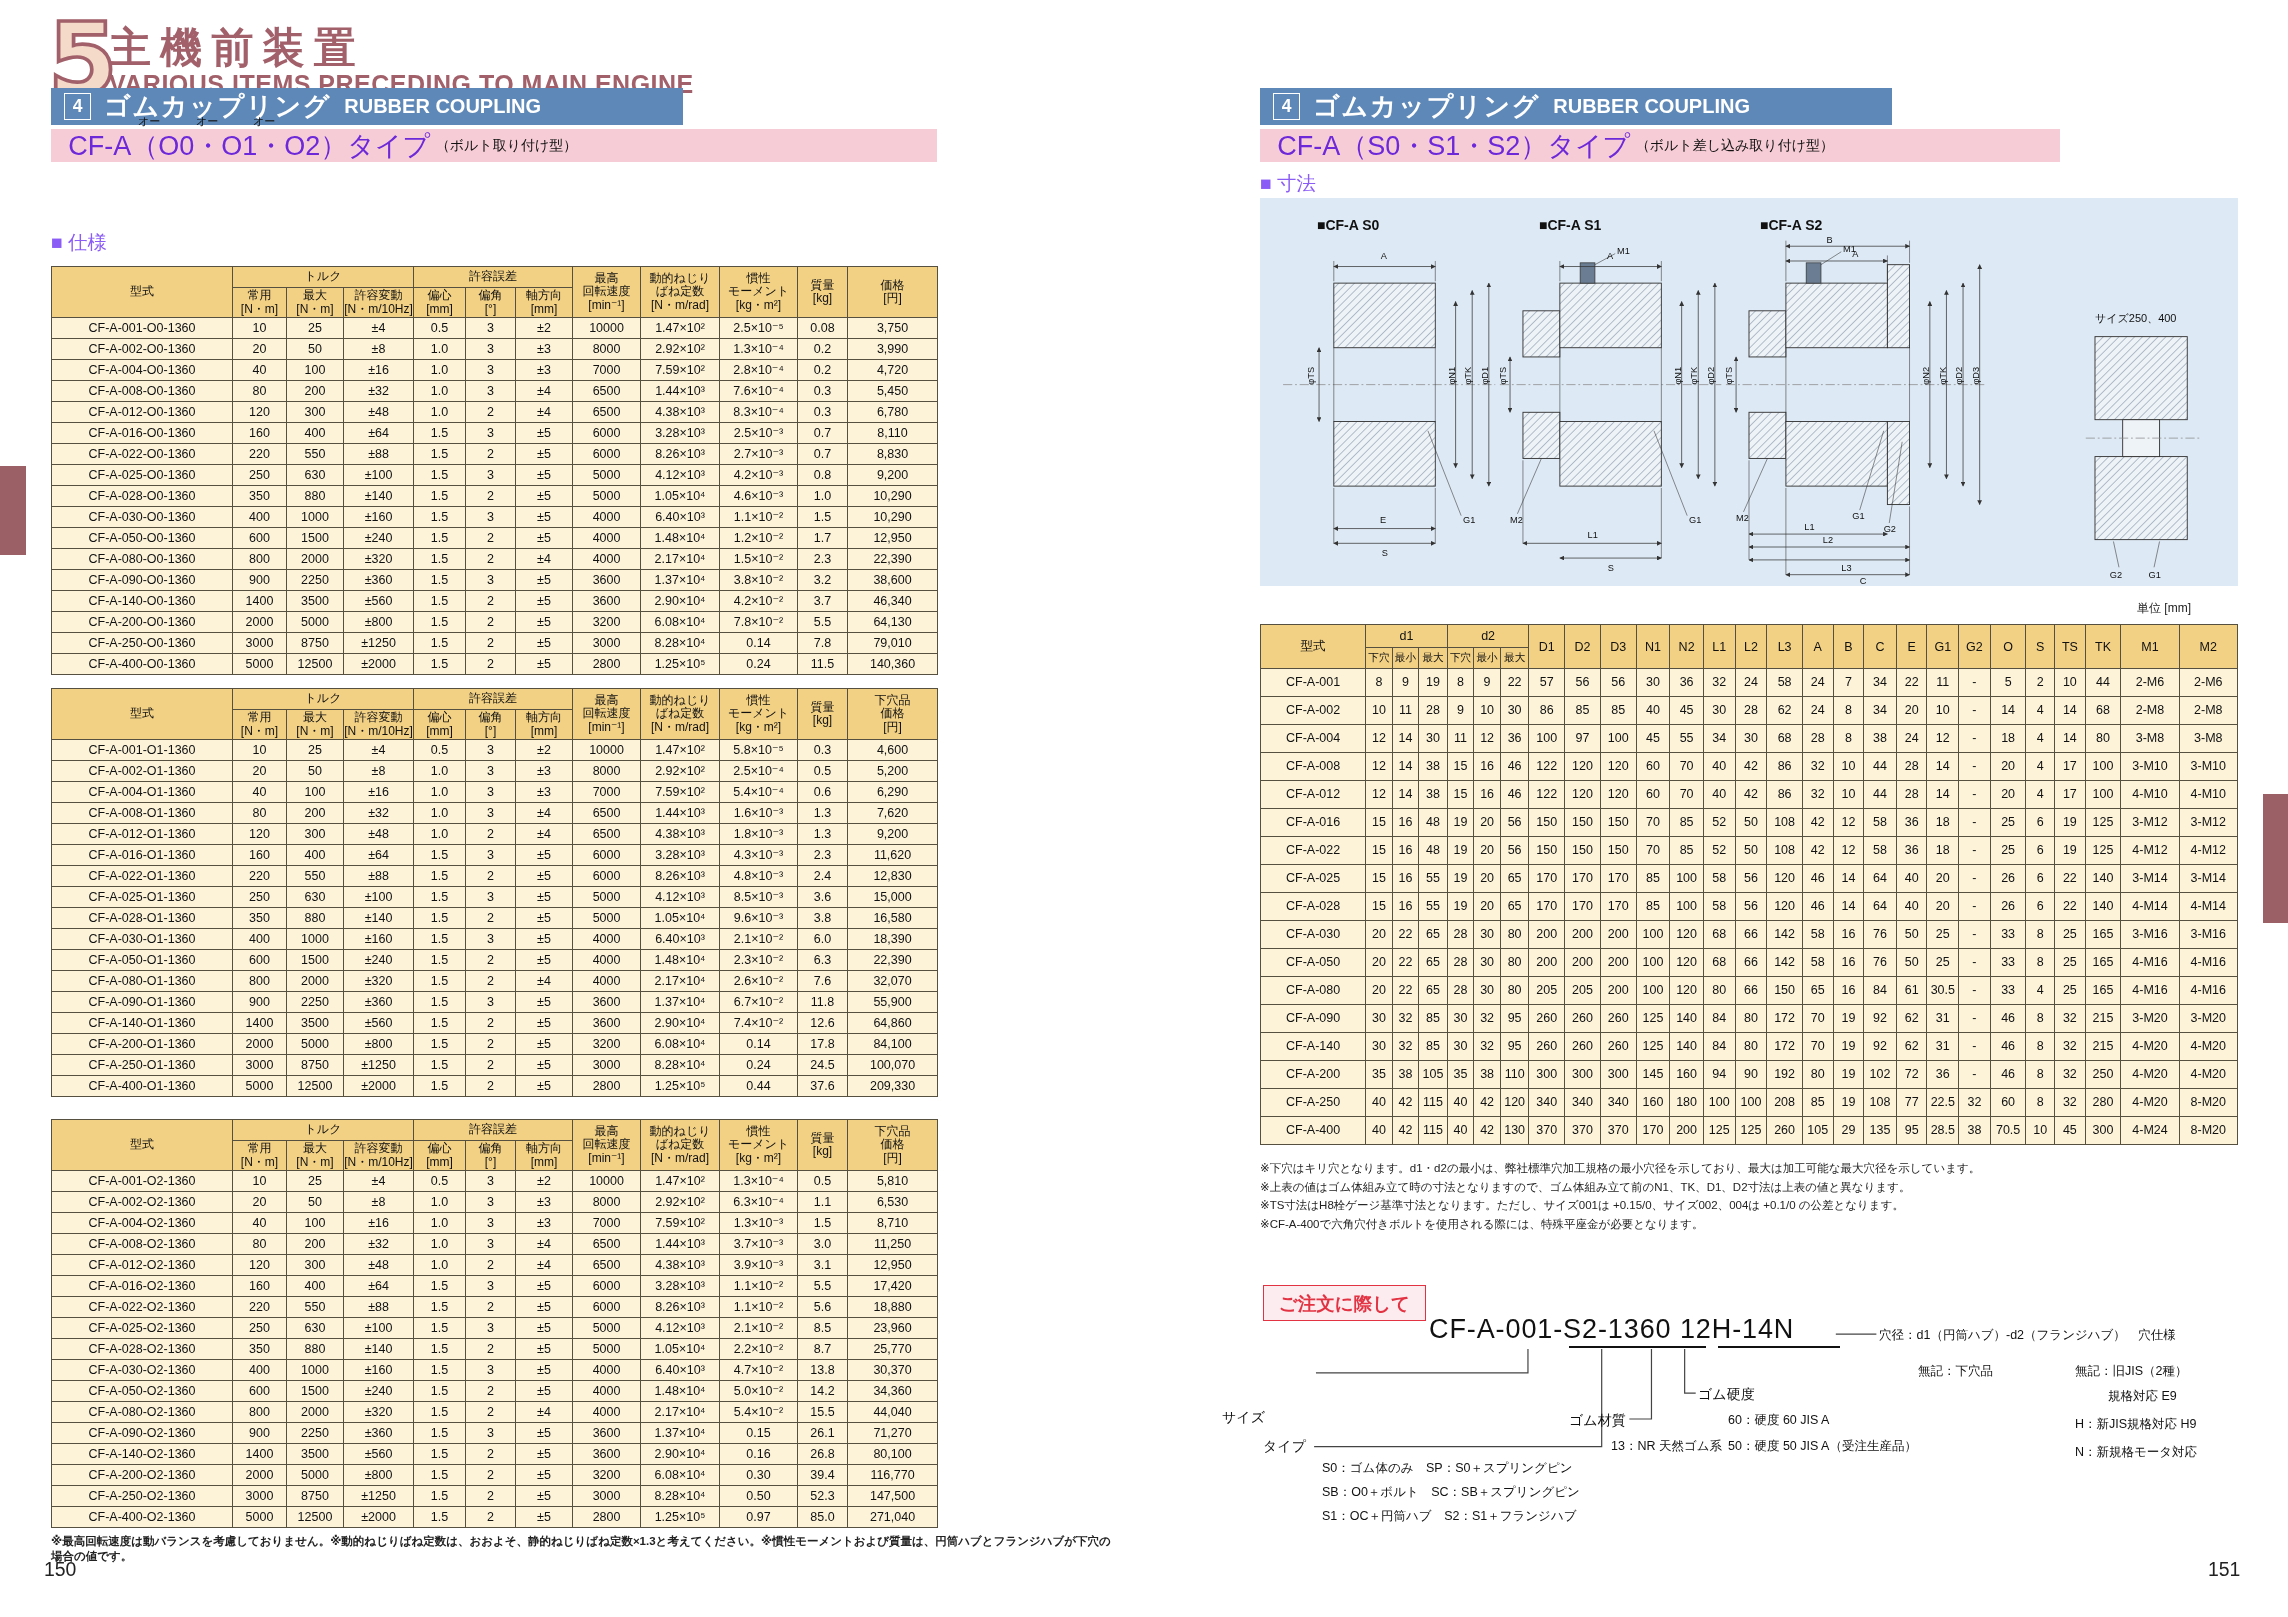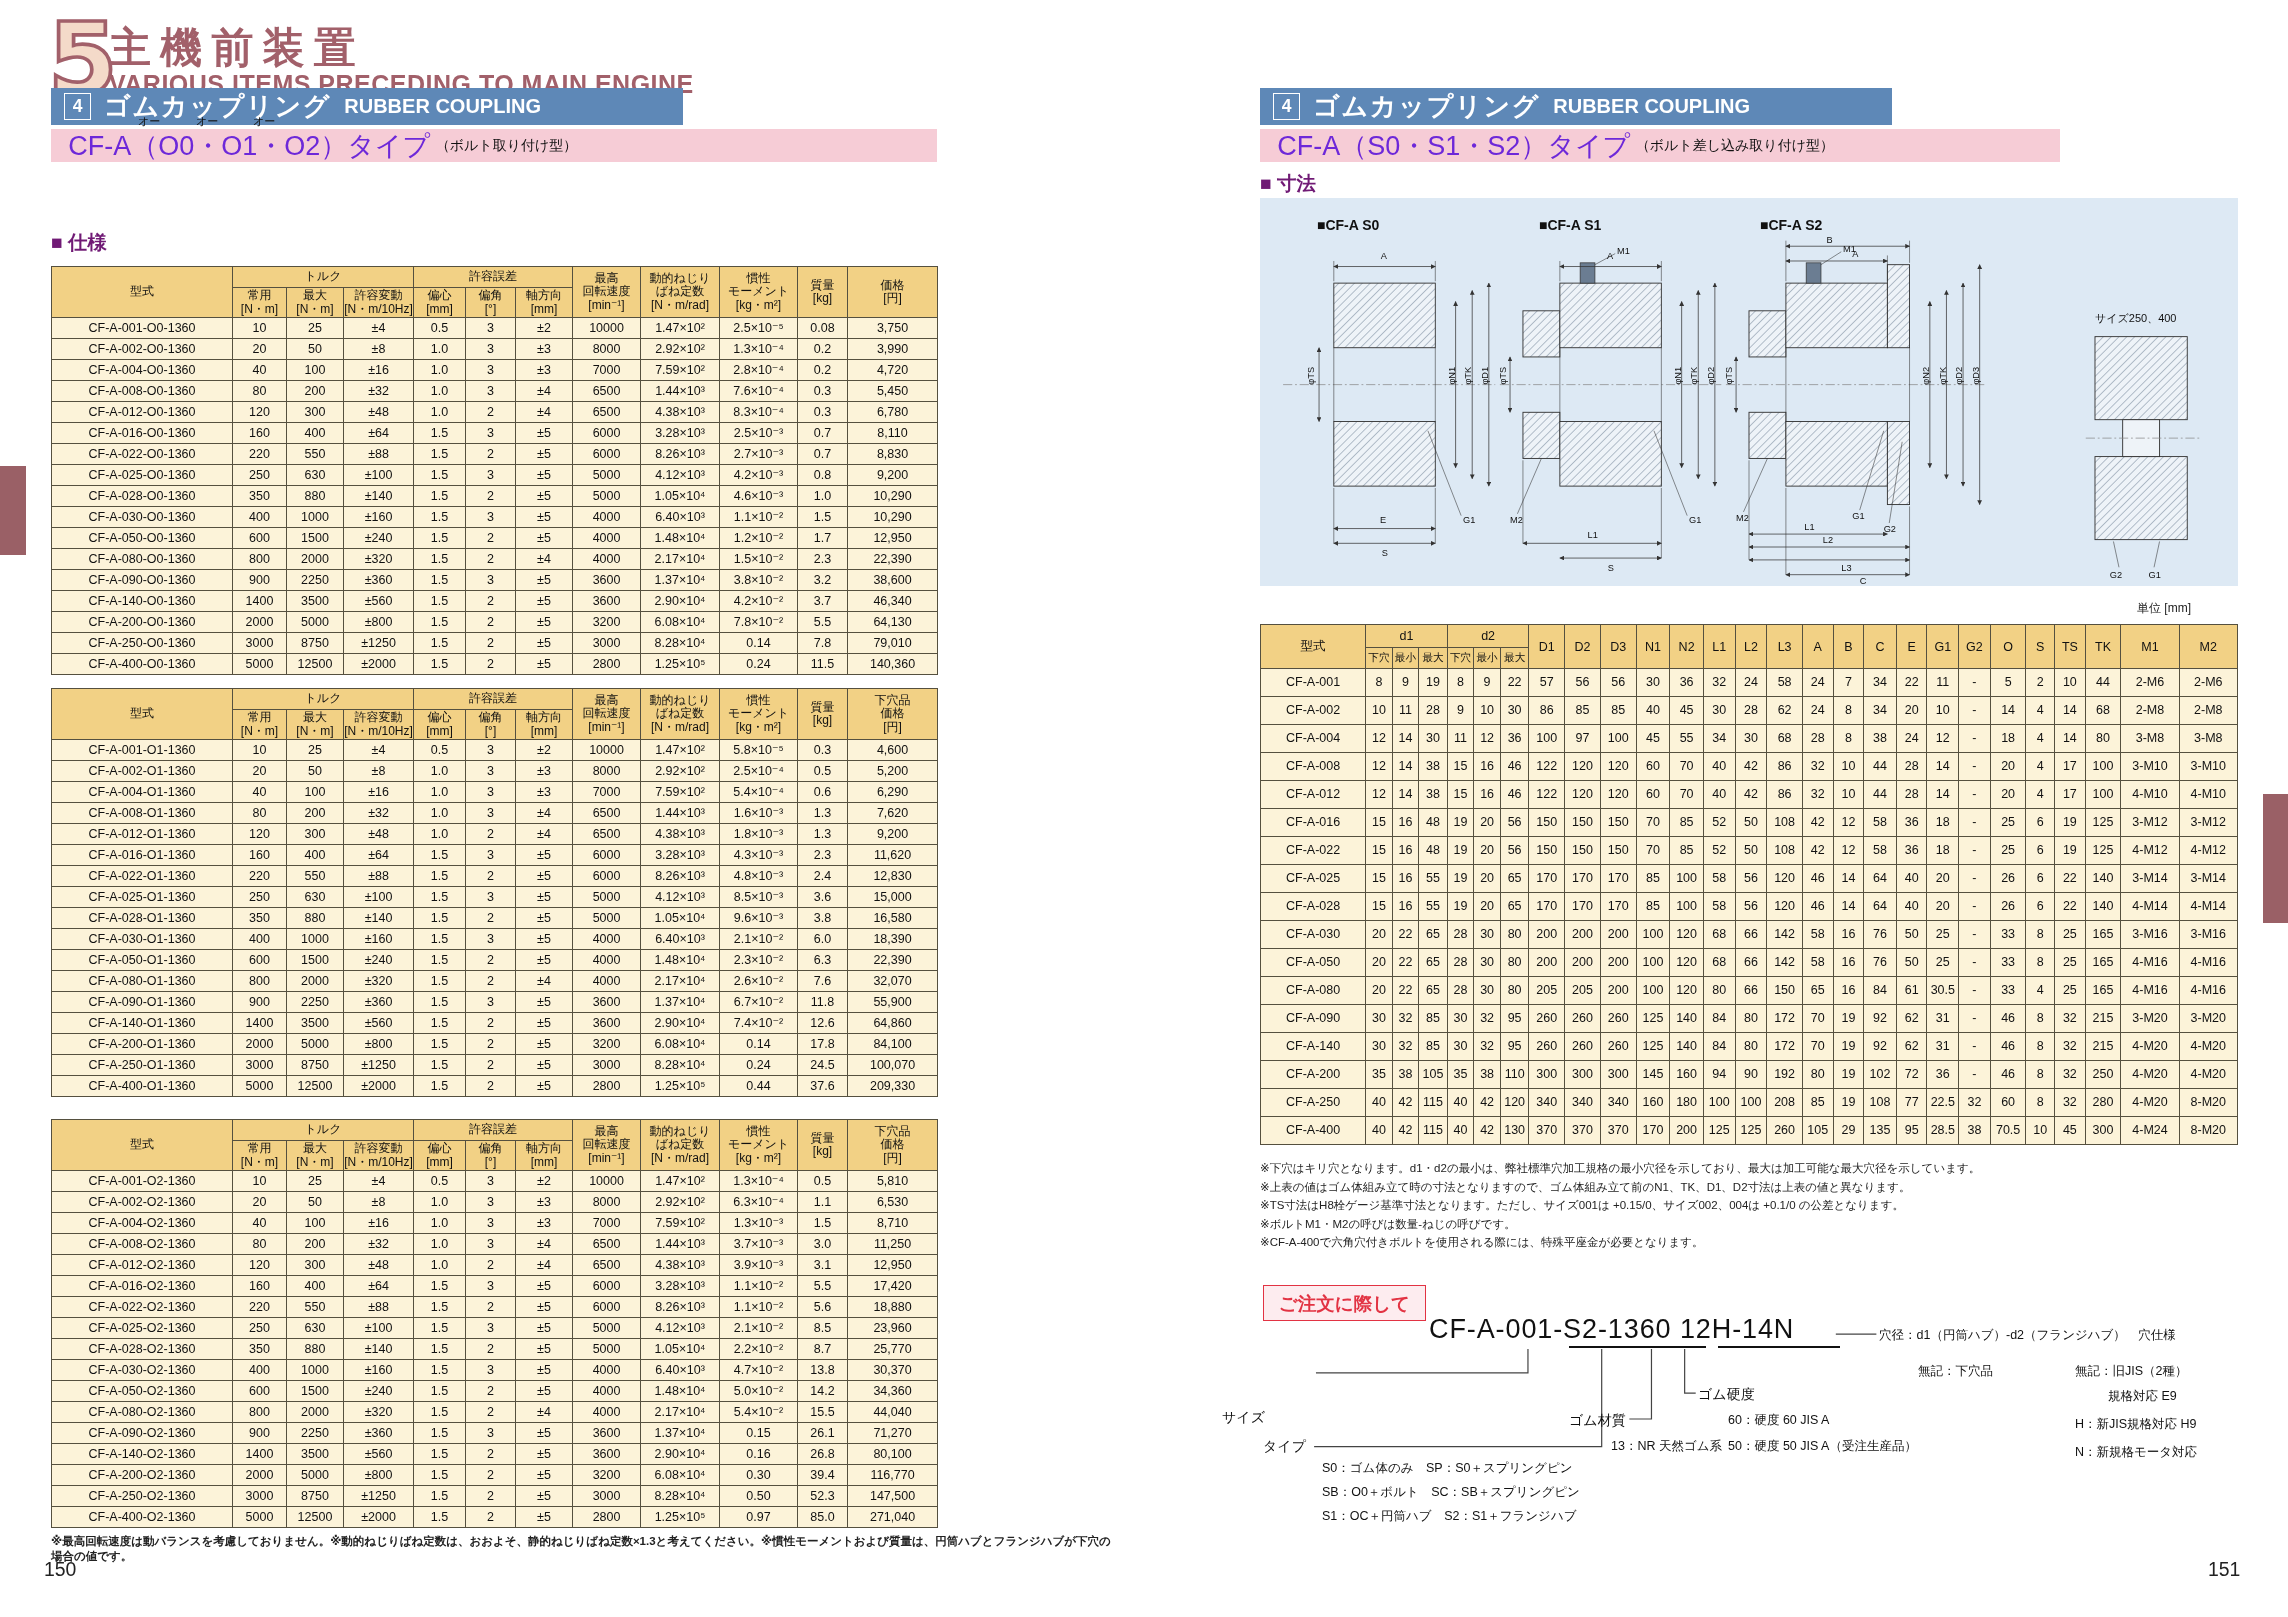--- a/index.html
+++ b/index.html
@@ -21,21 +21,21 @@
   .banner .jp{font-size:26px;font-weight:bold;letter-spacing:1.8px;}
   .banner .en{font-size:20px;font-weight:bold;}
 
   
   .typestrip{background:#f6ccd6;height:33px;display:flex;align-items:center;
              padding-left:9.2px;box-sizing:border-box;}
   .typestrip .main{font-size:27px;color:#6d28d9;margin-left:8px;}
   .typestrip .note{font-size:14px;margin-left:5.5px;color:#111;}
   .ruby{font-size:11px;color:#111;}
 
-  .seclabel{font-size:19.4px;font-weight:bold;color:#701a75;}
+  .seclabel{font-size:19.4px;font-weight:normal;color:#8b5cf6;}
 
   
   table.spec{width:886px;border-collapse:collapse;table-layout:fixed;border:1.8px solid #55503f;}
   table.spec th,table.spec td{border:0.9px solid #55503f;text-align:center;vertical-align:middle;
        white-space:pre-line;overflow:hidden;}
   table.spec thead th{background:#f2d185;font-weight:normal;font-size:12px;line-height:1.12;padding:0.9px 0;}
   table.spec thead tr.grp th{height:18.5px;}
   table.spec tbody td{background:#fcf3d9;font-size:12.5px;height:20px;padding:0;line-height:1;}
 
   .footnote{font-size:11.5px;color:#222;font-weight:bold;}
@@ -1718,21 +1718,20 @@
           <td>8-M20</td>
         </tr>
       </tbody>
   </table>
 </div>
 
 <div class="abs" style="left:1260px;top:1159px;width:1006px;">
   <div class="note-line">※下穴はキリ穴となります。d1・d2の最小は、弊社標準穴加工規格の最小穴径を示しており、最大は加工可能な最大穴径を示しています。</div>
   <div class="note-line">※上表の値はゴム体組み立て時の寸法となりますので、ゴム体組み立て前のN1、TK、D1、D2寸法は上表の値と異なります。</div>
   <div class="note-line">※TS寸法はH8栓ゲージ基準寸法となります。ただし、サイズ001は +0.15/0、サイズ002、004は +0.1/0 の公差となります。</div>
-  <div class="note-line">※ボルトM1・M2の呼びは数量-ねじの呼びです。</div>
   <div class="note-line">※CF-A-400で六角穴付きボルトを使用される際には、特殊平座金が必要となります。</div>
 </div>
 
 <div class="abs orderbox" style="left:1263px;top:1285px;">ご注文に際して</div>
 <div class="abs ordercode" style="left:1429px;top:1314px;">CF-A-001-S2-1360 12H-14N</div>
 <div class="abs uline" style="left:1569px;top:1346px;width:137px;"></div>
 <div class="abs uline" style="left:1718px;top:1346px;width:122px;"></div>
 
 <svg class="abs" style="left:1260px;top:1301px;" width="1006" height="212" viewBox="0 0 1090 230">
   <g stroke="#444" stroke-width="1.3" fill="none">

